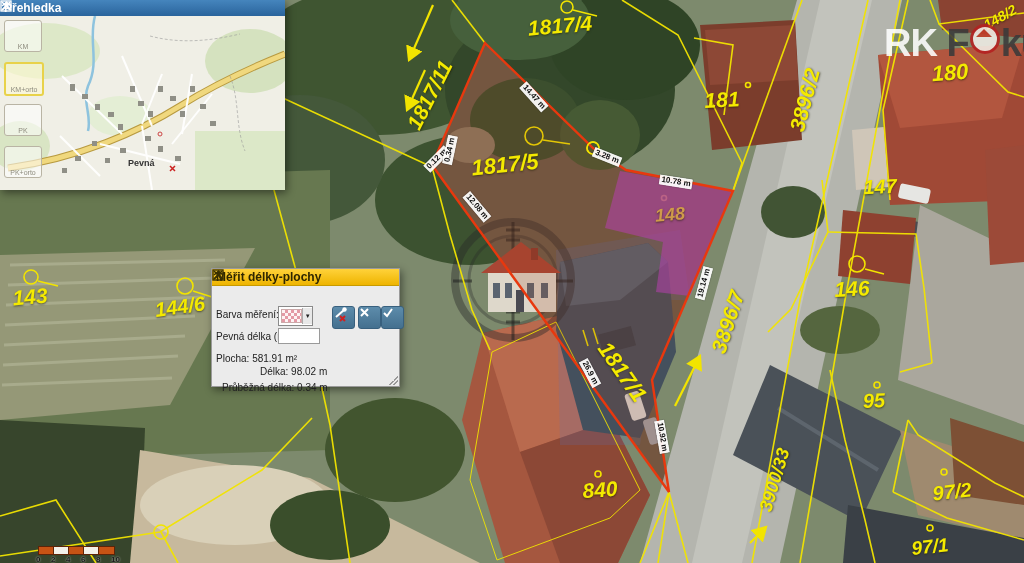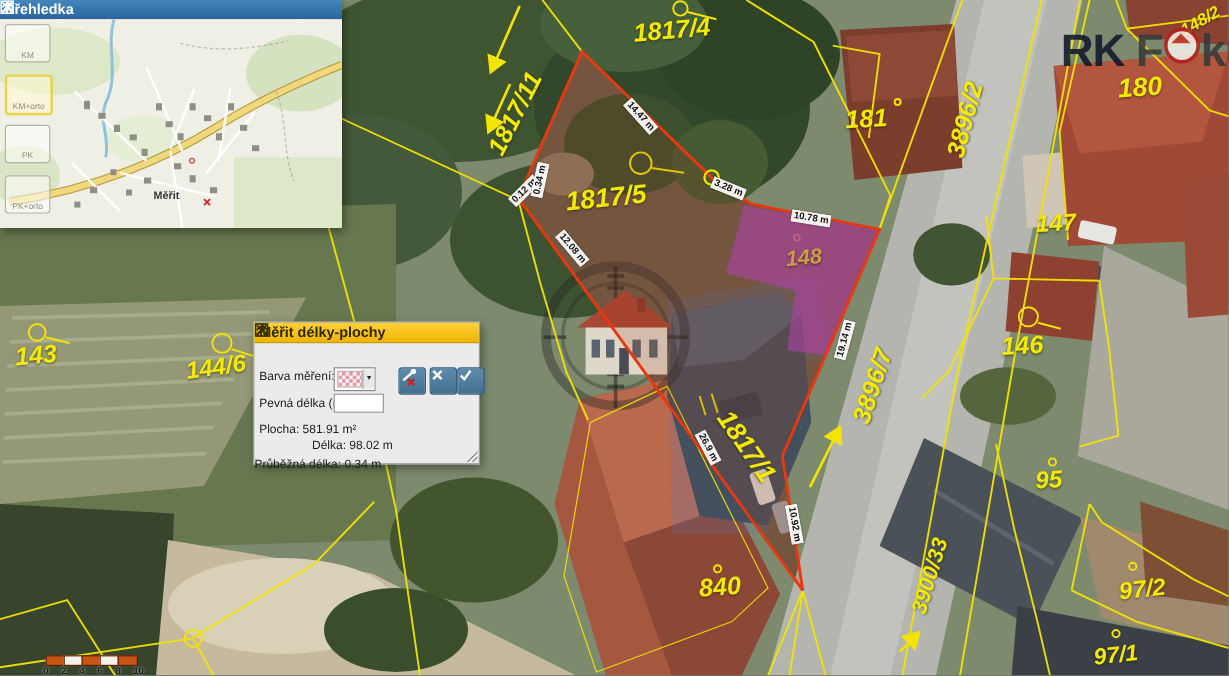--- a/index.html
+++ b/index.html
@@ -8,21 +8,21 @@
   #stage svg{position:absolute;left:0;top:0;}
   
   .plabel{position:absolute;color:#f4ea00;font-style:italic;font-weight:bold;
           white-space:nowrap;text-shadow:0 1px 2px rgba(30,30,0,.6);z-index:6;}
   .mlabel{position:absolute;background:rgba(255,255,255,.93);color:#101010;
           font-size:8px;font-weight:bold;line-height:10px;padding:0 2px;
           white-space:nowrap;box-shadow:0 0 1px rgba(0,0,0,.85);z-index:7;}
   
   #logo{position:absolute;left:884px;top:22px;z-index:8;font-weight:bold;
         font-size:38px;letter-spacing:-1px;opacity:.88;white-space:nowrap;}
-  #logo .rk{color:#0f172a;}
+  #logo .rk{color:#ffffff;}
   #logo .dk{color:#3a3a3a;}
   #logo .oball{display:inline-block;width:24px;height:24px;border-radius:50%;
         background:#f3efe8;border:3px solid #b52020;vertical-align:2px;
         position:relative;margin:0 1px;}
   #logo .oball:before{content:"";position:absolute;left:3px;top:2px;border-left:8px solid transparent;
         border-right:8px solid transparent;border-bottom:8px solid #c43c28;}
   
   .panel{position:absolute;box-shadow:2px 3px 8px rgba(0,0,0,.45);z-index:20;}
   .titlebar{position:relative;height:16px;display:flex;align-items:center;
             padding:0 4px;font-size:12px;font-weight:bold;}
@@ -338,21 +338,21 @@
         </g>
         <path d="M170,150 l5,5 m0,-5 l-5,5" stroke="#cc2222" stroke-width="1.5"></path>
         <circle cx="160" cy="118" r="2" fill="none" stroke="#cc4444" stroke-width="1"></circle>
       </svg>
       <div id="layer-buttons">
           <div class="layerbtn" style="top: 4px;">KM</div>
           <div class="layerbtn sel" style="top: 46px;">KM+orto</div>
           <div class="layerbtn" style="top: 88px;">PK</div>
           <div class="layerbtn" style="top: 130px;">PK+orto</div>
         </div>
-      <div id="ovtown">Měřit</div>
+      <div id="ovtown">Pevná</div>
     </div>
   </div>
 
   <div id="mpanel" class="panel">
     <div class="titlebar tb-yellow">
       <span>Měřit délky-plochy</span>
       <span class="tb-icons">
         <svg width="12" height="12" viewBox="0 0 12 12">
           <rect x="1" y="1" width="10" height="10" fill="none" stroke="#3a3000" stroke-width="1.4"></rect>
           <path d="M4,8 L8,4 M5,4 h3 v3" stroke="#3a3000" stroke-width="1.4" fill="none"></path>
@@ -385,21 +385,21 @@
       </span>
       <span class="bluebtn" style="left:169px;">
         <svg width="12" height="11" viewBox="0 0 12 11">
           <path d="M2,6 L5,9 L10,2" stroke="#fff" stroke-width="2" fill="none"></path>
           </svg>
       </span>
       <span class="mlab" style="left:4px;top:45px;">Pevná délka (m):</span>
       <input id="fixedinput" type="text" value="" style="">
       <span class="mlab" style="left:4px;top:67px;">Plocha: 581.91 m²</span>
       <span class="mlab" style="left:4px;top:80px;padding-left:44px;">Délka: 98.02 m</span>
-      <span class="mlab" style="left:0;top:96px;">Průběžná délka: 0.34 m</span>
+      <span class="mlab" style="left:10px;top:96px;">Průběžná délka: 0.34 m</span>
       <span id="resizegrip"></span>
     </div>
   </div>
 
   <div id="scalebar">
       <div class="sbseg" style="left: 0px; background: rgb(199, 83, 20);"></div>
       <div class="sbseg" style="left: 15px; background: rgb(243, 241, 234);"></div>
       <div class="sbseg" style="left: 30px; background: rgb(199, 83, 20);"></div>
       <div class="sbseg" style="left: 45px; background: rgb(243, 241, 234);"></div>
       <div class="sbseg" style="left: 60px; background: rgb(199, 83, 20);"></div>

